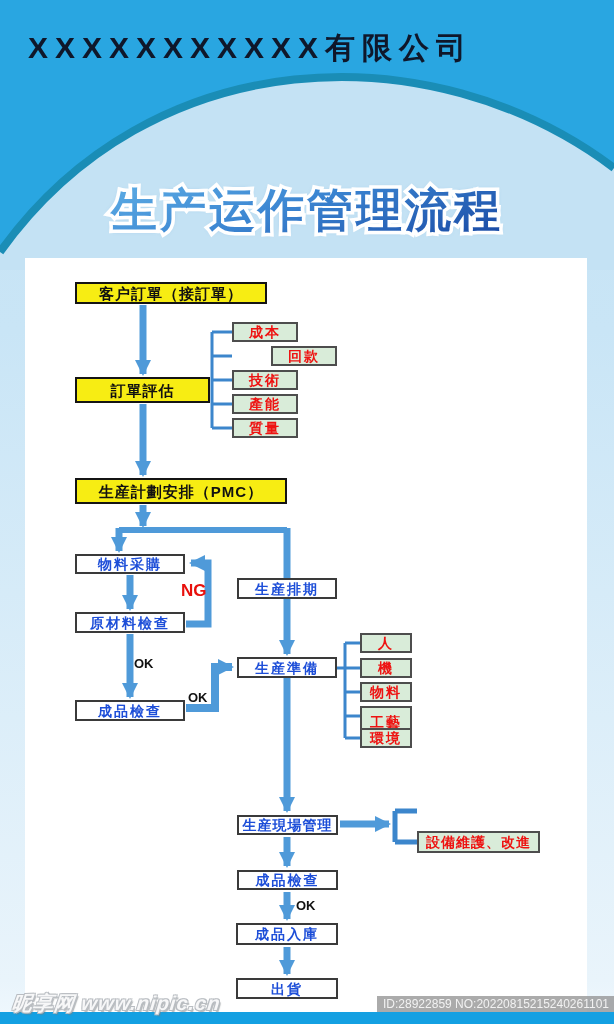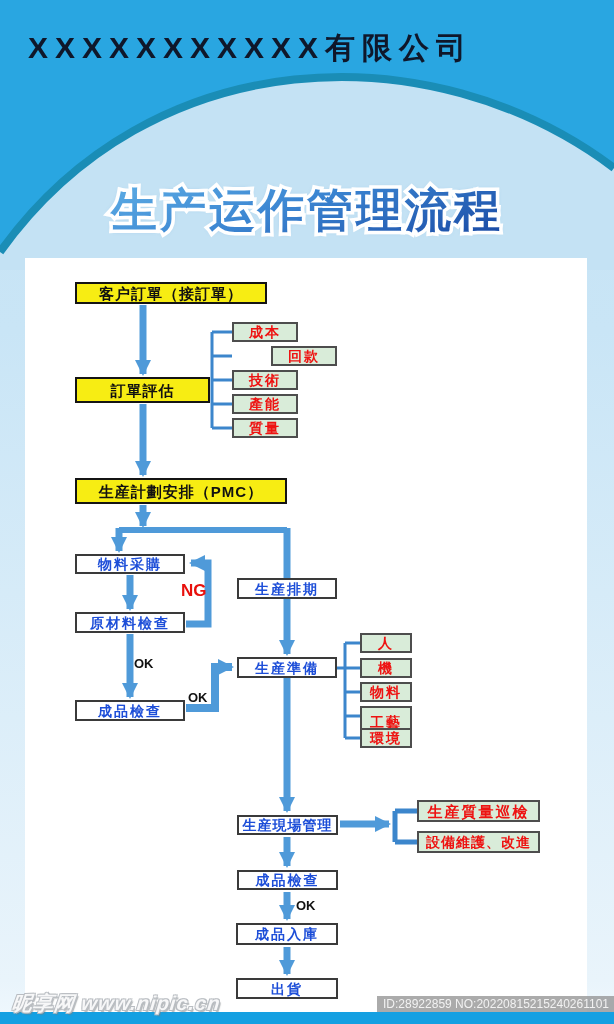--- a/index.html
+++ b/index.html
@@ -108,21 +108,20 @@
   <div class="bx white" style="left:237px;top:578px;width:100px;height:21px;">生産排期</div>
   <div class="bx white" style="left:237px;top:657px;width:100px;height:21px;">生産準備</div>
 
   <div class="bx green" style="left:360px;top:633px;width:52px;height:20px;">人</div>
   <div class="bx green" style="left:360px;top:658px;width:52px;height:20px;">機</div>
   <div class="bx green" style="left:360px;top:682px;width:52px;height:20px;">物料</div>
   <div class="bx green" style="left:360px;top:706px;width:52px;height:32px;">工藝</div>
   <div class="bx green" style="left:360px;top:728px;width:52px;height:20px;">環境</div>
 
   <div class="bx white" style="left:237px;top:815px;width:101px;height:20px;letter-spacing:1px;">生産現場管理</div>
-  <div class="bx green" style="left:417px;top:800px;width:123px;height:22px;font-size:15px;">生産質量巡檢</div>
   <div class="bx green" style="left:417px;top:831px;width:123px;height:22px;font-size:14px;letter-spacing:1px;">設備維護、改進</div>
 
   <div class="bx white" style="left:237px;top:870px;width:101px;height:20px;">成品檢查</div>
   <div class="bx white" style="left:236px;top:923px;width:102px;height:22px;">成品入庫</div>
   <div class="bx white" style="left:236px;top:978px;width:102px;height:21px;">出貨</div>
 
   <div class="lbl lbl-ng" style="left:181px;top:582px;">NG</div>
   <div class="lbl lbl-ok" style="left:134px;top:657px;">OK</div>
   <div class="lbl lbl-ok" style="left:188px;top:691px;">OK</div>
   <div class="lbl lbl-ok" style="left:296px;top:899px;">OK</div>

